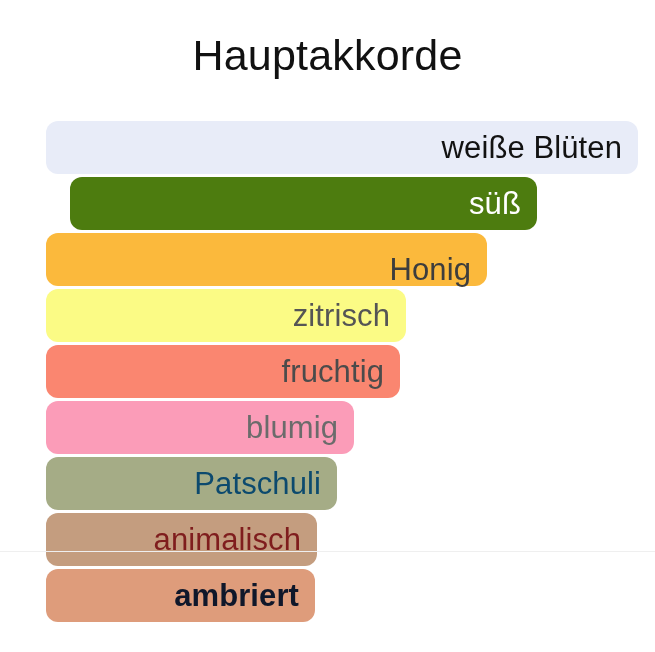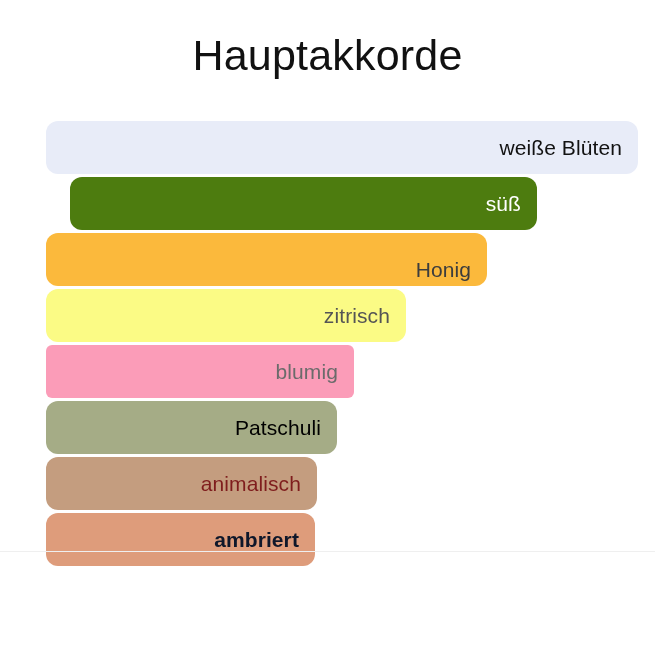--- a/index.html
+++ b/index.html
@@ -52,21 +52,21 @@
     left: 0;
     top: 0;
     height: 53px;
     border-radius: 12px;
     box-sizing: border-box;
     display: flex;
     align-items: center;
     justify-content: flex-end;
   }
   .accord-label {
-    font-size: 21px;
+    font-size: 31px;
     font-weight: 400;
     line-height: 1;
     padding-right: 16px;
     white-space: nowrap;
     letter-spacing: 0.1px;
   }
   .bottom-rule {
     position: absolute;
     left: 0;
     bottom: 0;
@@ -97,27 +97,32 @@
         <div class="accord-bar" style="width: 441px; background: rgb(251, 185, 60);">
           <span class="accord-label" style="color: rgb(61, 61, 61); margin-top: 20px;">Honig</span>
         </div>
       </div>
       <div class="accord-bar-row">
         <div class="accord-bar" style="width: 360px; background: rgb(251, 251, 133);">
           <span class="accord-label" style="color: rgb(85, 85, 85);">zitrisch</span>
         </div>
       </div>
       <div class="accord-bar-row">
-        <div class="accord-bar" style="width: 308px; background: rgb(251, 156, 184); border-radius: 6px;">
+        <div class="accord-bar" style="width: 354px; background: rgb(250, 134, 112);">
+          <span class="accord-label" style="color: rgb(75, 75, 75);">fruchtig</span>
+        </div>
+      </div>
+      <div class="accord-bar-row">
+        <div class="accord-bar" style="width: 308px; background: rgb(251, 156, 184);">
           <span class="accord-label" style="color: rgb(107, 107, 107);">blumig</span>
         </div>
       </div>
       <div class="accord-bar-row">
         <div class="accord-bar" style="width: 291px; background: rgb(165, 172, 134);">
-          <span class="accord-label" style="color: #000000;">Patschuli</span>
+          <span class="accord-label" style="color: #0c4a6e;">Patschuli</span>
         </div>
       </div>
       <div class="accord-bar-row">
         <div class="accord-bar" style="width: 271px; background: rgb(196, 157, 127);">
           <span class="accord-label" style="color: #7f1d1d;">animalisch</span>
         </div>
       </div>
       <div class="accord-bar-row">
         <div class="accord-bar" style="width: 269px; background: rgb(222, 156, 123);">
           <span class="accord-label" style="color: #0f172a; font-weight: bold;">ambriert</span>

